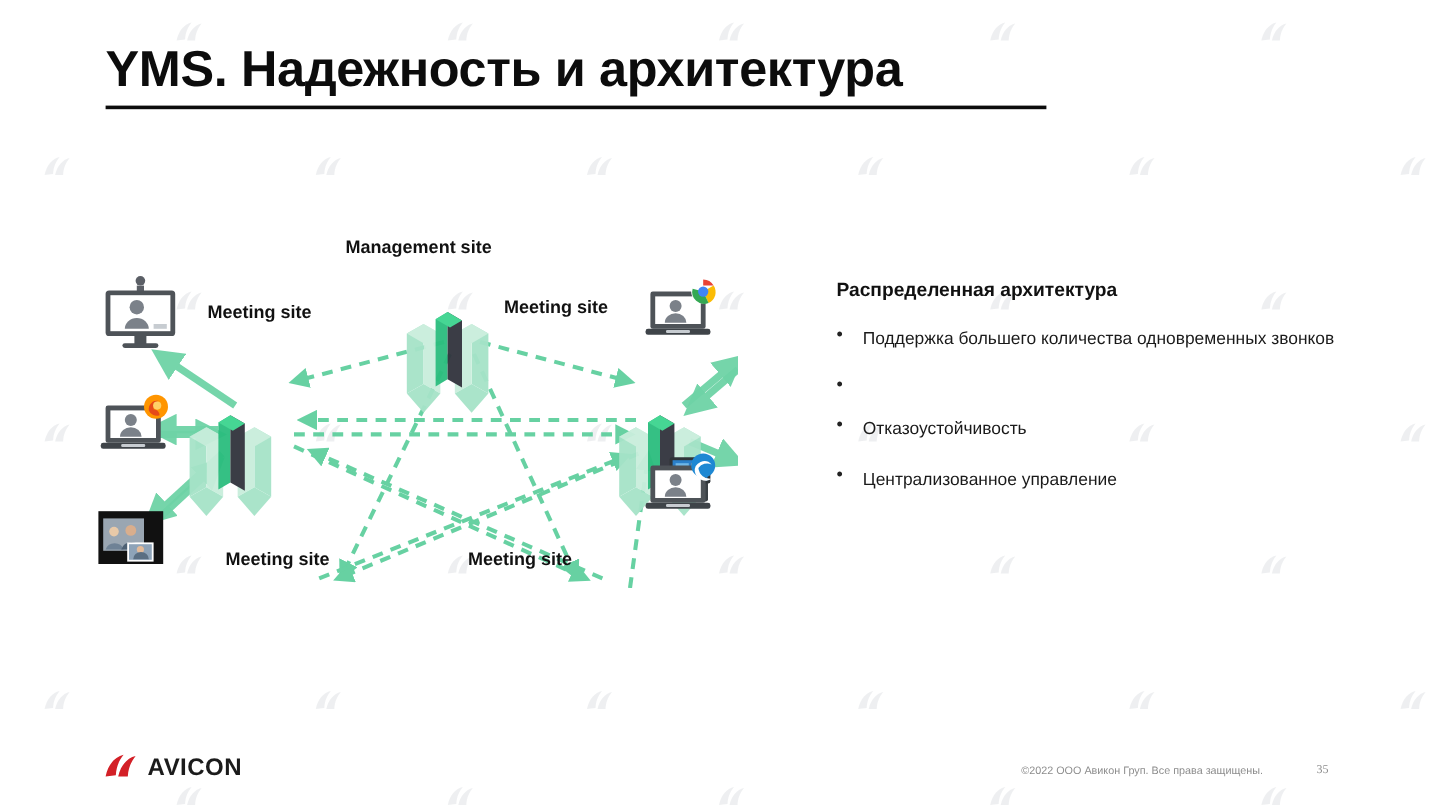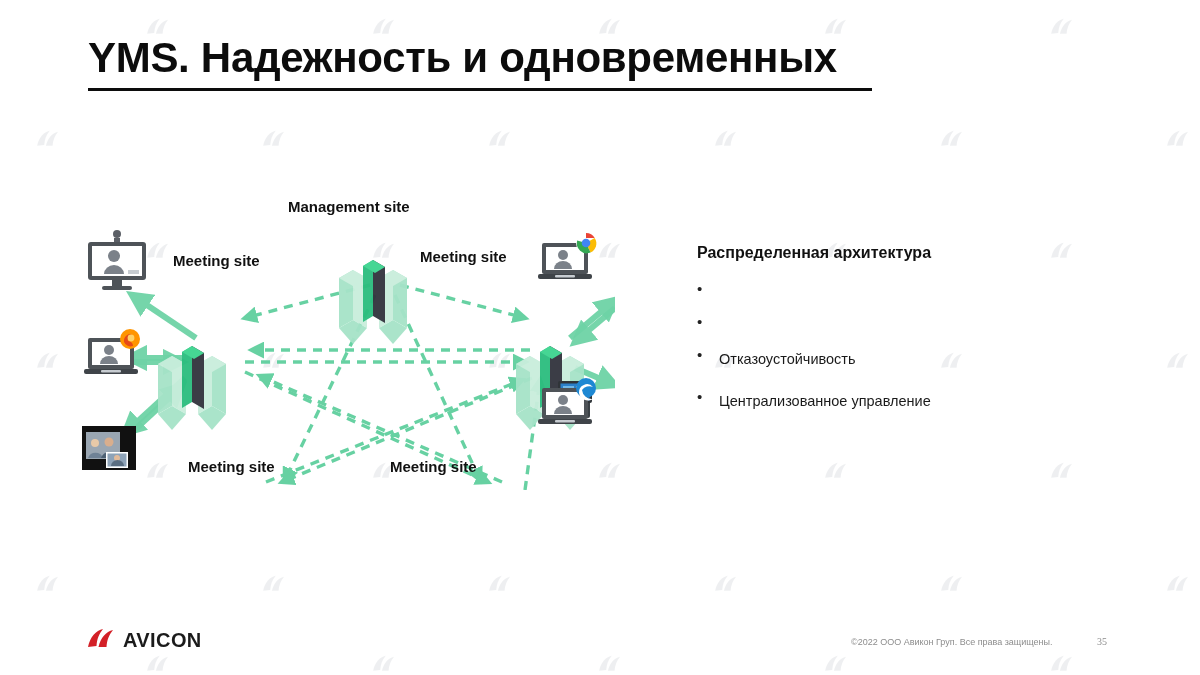--- a/index.html
+++ b/index.html
@@ -74,21 +74,21 @@
     color: #111111;
     white-space: nowrap;
     font-family: "Liberation Sans", sans-serif;
     z-index: 4;
   }
 
   
   #content-block {
     position: absolute;
     left: 697px;
-    top: 244px;
+    top: 234px;
     width: 450px;
     z-index: 3;
   }
   #content-heading {
     font-size: 16px;
     font-weight: bold;
     color: #111111;
     margin: 0 0 16px 0;
     font-family: "Liberation Sans", sans-serif;
   }
@@ -302,21 +302,21 @@
           <path d="M2,19 C4,9 10,2.5 17,1 C13,6 11,11 10.5,18 z" fill="#c9cdd2"></path>
           <path d="M12.5,19 C14.5,10 20,3.5 27,2 C23,7 21,12 20.5,19 z" fill="#c9cdd2"></path>
         </svg></div>
       <div class="wm" style="left: 1049px; top: 655px;"><svg width="26" height="20" viewBox="0 0 30 24">
           <path d="M2,19 C4,9 10,2.5 17,1 C13,6 11,11 10.5,18 z" fill="#c9cdd2"></path>
           <path d="M12.5,19 C14.5,10 20,3.5 27,2 C23,7 21,12 20.5,19 z" fill="#c9cdd2"></path>
         </svg></div>
     </div>
 
   <div id="title-block">
-    <div id="page-title">YMS. Надежность и одновременных</div>
+    <div id="page-title">YMS. Надежность и архитектура</div>
   </div>
   <div id="title-rule"></div>
 
   <div id="diagram">
     <svg width="545" height="300" viewBox="0 0 545 300">
       <defs>
         <marker id="dash-arrow" markerWidth="5" markerHeight="5" refX="3.6" refY="2.5" orient="auto">
           <path d="M0,0 L5,2.5 L0,5 z" fill="#5fcf9e"></path>
         </marker>
         <marker id="solid-arrow" markerWidth="4.4" markerHeight="4.4" refX="3.2" refY="2.2" orient="auto">
@@ -540,20 +540,21 @@
     <div class="site-label" style="left:350px; top:58px;">Meeting site</div>
     <div class="site-label" style="left:118px; top:268px;">Meeting site</div>
     <div class="site-label" style="left:320px; top:268px;">Meeting site</div>
   </div>
 
   <div id="content-block">
     <div id="content-heading">Распределенная архитектура</div>
 
     <div class="bullet-row">
       <div class="bullet-dot">•</div>
+      <div class="bullet-text">Поддержка большего количества одновременных звонков</div>
     </div>
     <div class="bullet-row">
       <div class="bullet-dot">•</div>
     </div>
     <div class="bullet-row">
       <div class="bullet-dot">•</div>
       <div class="bullet-text">Отказоустойчивость</div>
     </div>
     <div class="bullet-row">
       <div class="bullet-dot">•</div>

